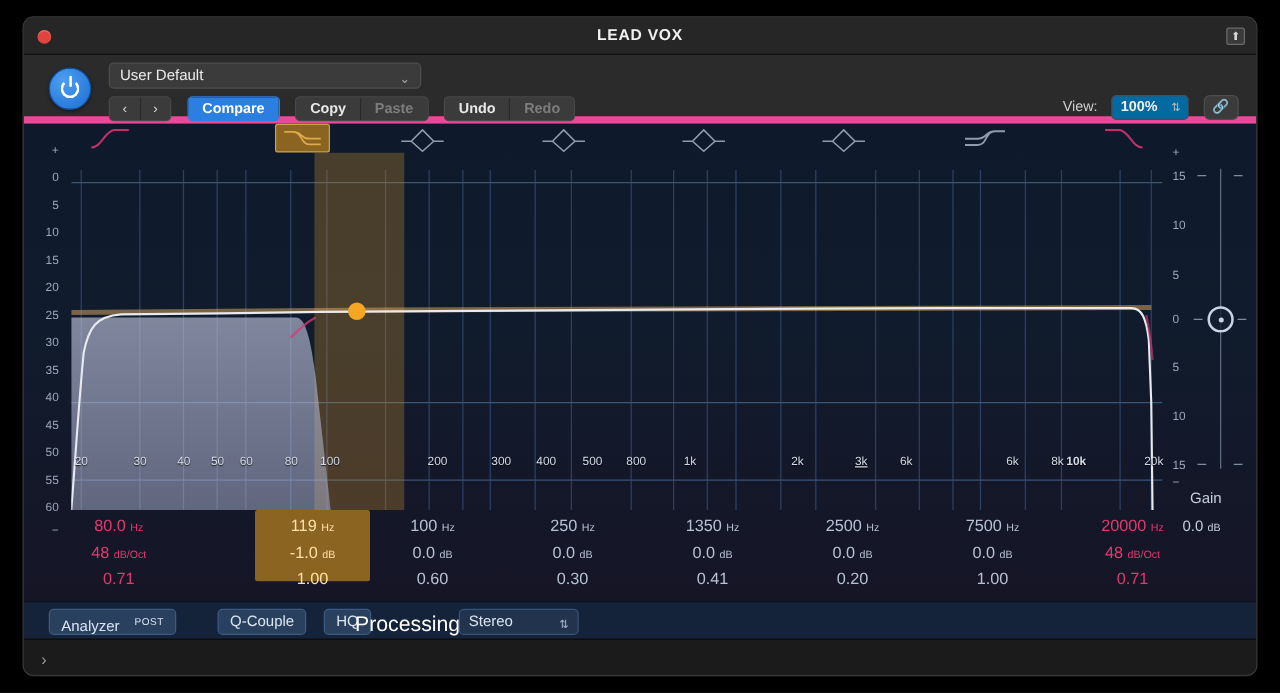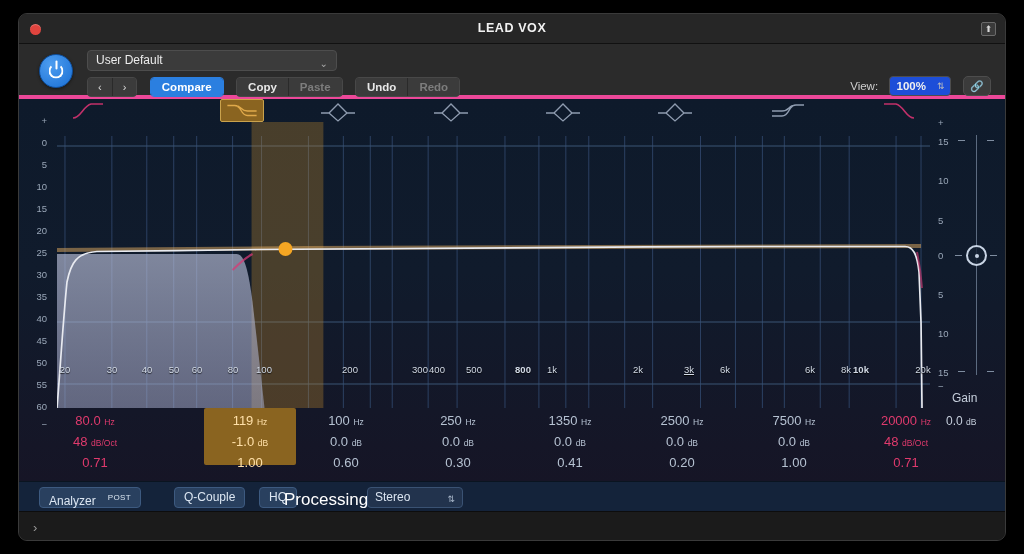--- a/index.html
+++ b/index.html
@@ -48,21 +48,21 @@
     background: #3a3a3a;
     color: #d8d8d8; font-size: 9px;
     text-align: center; line-height: 12px;
   }
 
   
   .toolbar {
     position: relative;
     height: 55px;
     background: #2b2b2b;
-    border-bottom: 4px solid #ec4899;
+    border-bottom: 6px solid #ec4899;
     padding-left: 16px;
   }
   .power-btn {
     position: absolute; left: 20px; top: 10px;
     width: 34px; height: 34px; border-radius: 50%;
     background: radial-gradient(circle at 35% 30%, #4d9df0, #1a6fd4);
     border: 1px solid #0e4f9e;
     box-shadow: 0 1px 3px rgba(0,0,0,0.5);
   }
   .power-glyph {
@@ -118,21 +118,21 @@
   .btn-group.compare { border-color: #2b7fe0; }
 
   .view-area { position: absolute; right: 14px; top: 32px; height: 22px; }
   .view-label {
     display: inline-block; font-size: 11.5px; color: #cfcfcf;
     line-height: 20px; vertical-align: top; margin-right: 6px;
   }
   .view-stepper {
     display: inline-block; vertical-align: top;
     height: 20px; width: 62px;
-    background: #1d4ed8; border: 1px solid #4d4d4d; border-radius: 4px;
+    background: #0369a1; border: 1px solid #4d4d4d; border-radius: 4px;
     position: relative;
   }
   .view-stepper .val {
     position: absolute; left: 7px; top: 0; line-height: 18px;
     font-size: 11.5px; font-weight: bold; color: #f0f0f0;
   }
   .view-stepper .updown {
     position: absolute; right: 5px; top: 0; line-height: 18px;
     font-size: 9px; color: #bdbdbd;
   }
@@ -451,24 +451,24 @@
 
     <div class="freq-labels">
       <span style="left:8px;">20</span>
       <span style="left:55px;">30</span>
       <span style="left:90px;">40</span>
       <span style="left:117px;">50</span>
       <span style="left:140px;">60</span>
       <span style="left:176px;">80</span>
       <span style="left:207px;">100</span>
       <span style="left:293px;">200</span>
-      <span style="left:344px;margin-left:19px;">300</span>
+      <span style="left:344px;">300</span>
       <span style="left:380px;">400</span>
       <span style="left:417px;">500</span>
-      <span style="left:466px;font-weight:bold;">800</span>
+      <span style="left:452px;">800</span>
       <span style="left:495px;">1k</span>
       <span style="left:581px;">2k</span>
       <span style="left:632px;text-decoration:underline;">3k</span>
       <span style="left:668px;">6k</span>
       <span style="left:753px;">6k</span>
       <span style="left:789px;">8k</span>
       <span style="left:804px;font-weight:bold;">10k</span>
       <span style="left:866px;">20k</span>
     </div>
 

